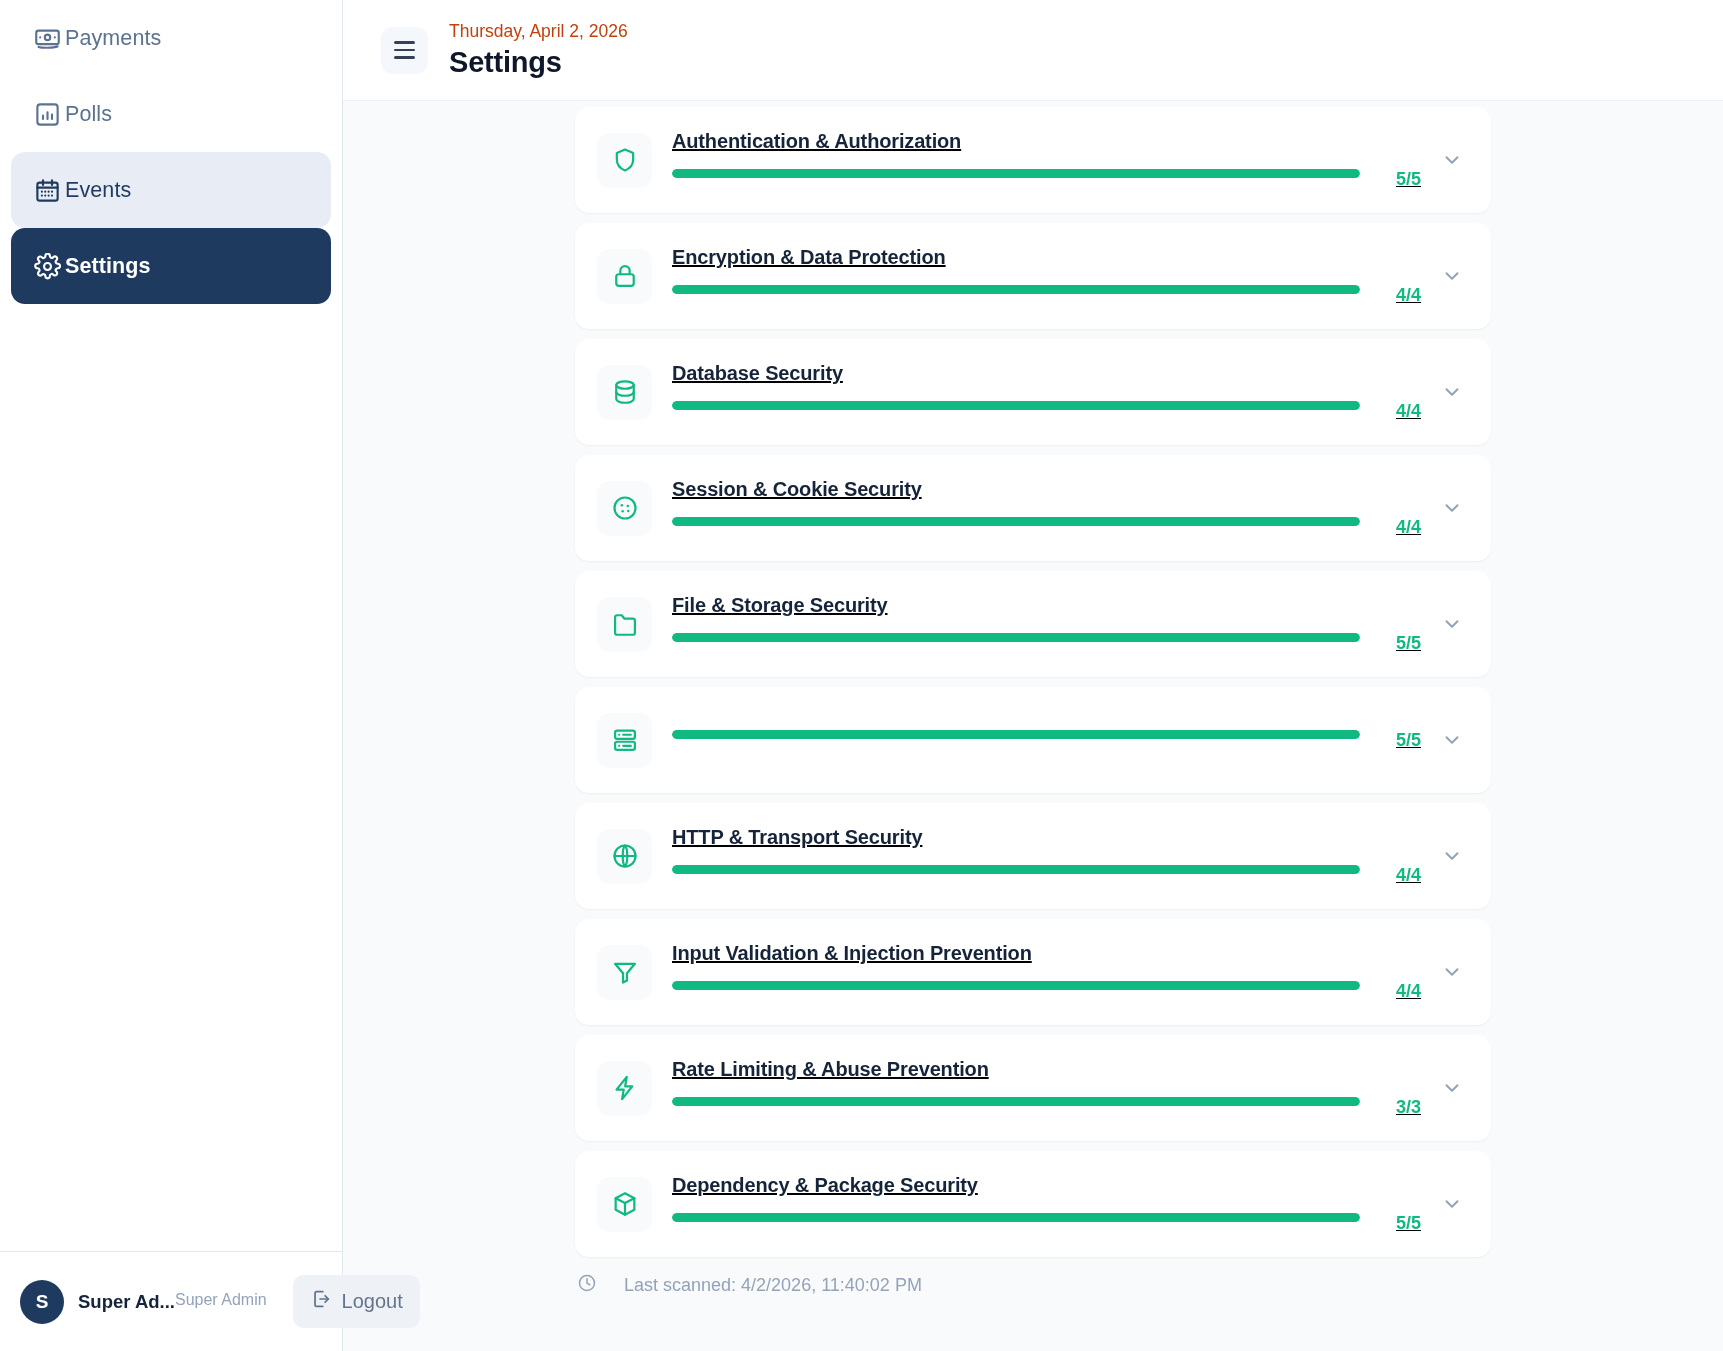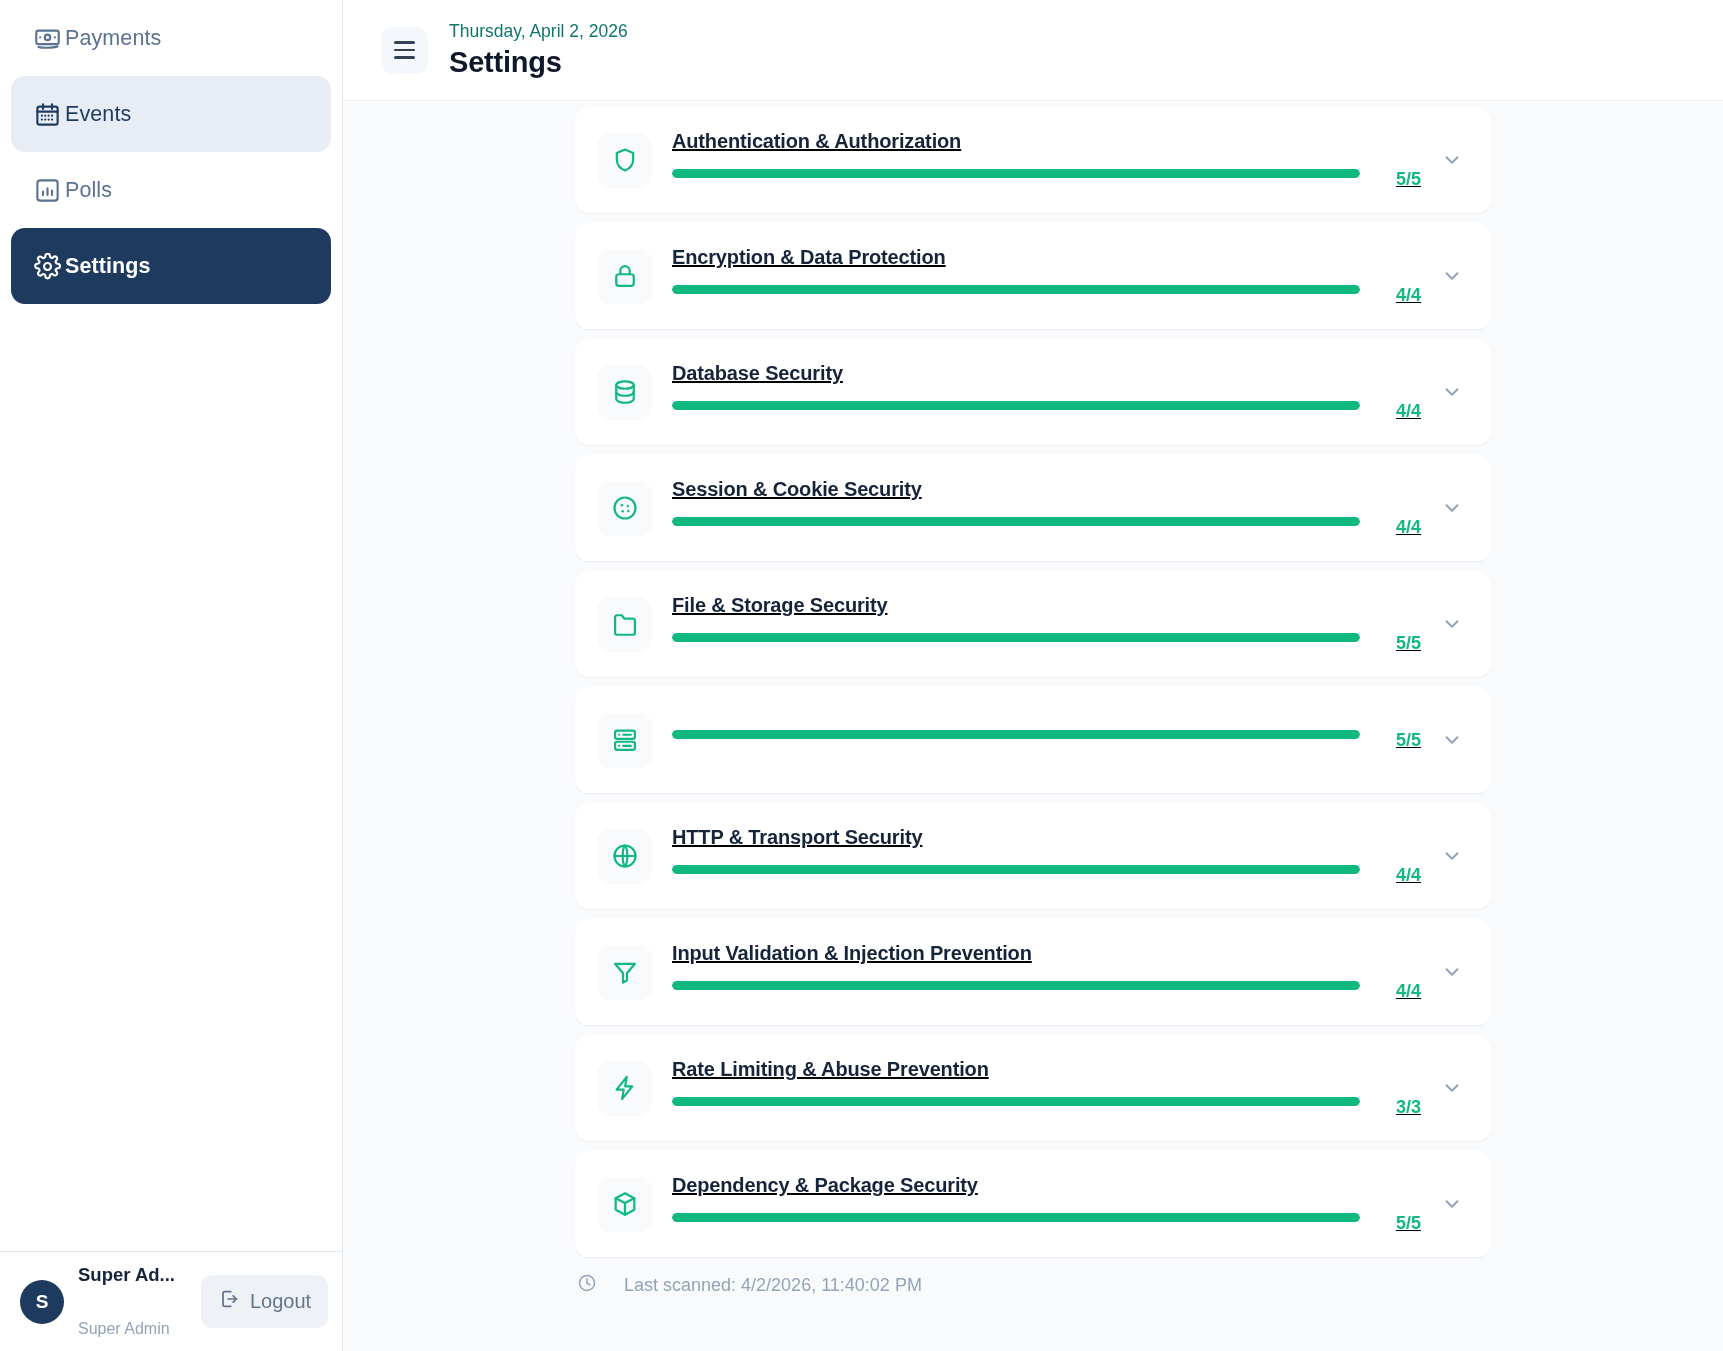--- a/index.html
+++ b/index.html
@@ -53,21 +53,21 @@
     padding: 0 20px;
     gap: 14px;
   }
   .avatar {
     width: 44px; height: 44px; border-radius: 50%;
     background: #1e3a5f; color: #fff;
     display: flex; align-items: center; justify-content: center;
     font-size: 19px; font-weight: 700;
     flex: 0 0 44px;
   }
-  .user-meta { display: flex; flex-direction: column; min-width: 0; flex: 0 0 auto; gap: 33px; }
+  .user-meta { display: flex; flex-direction: row; min-width: 0; flex: 0 0 auto; }
   .user-name { font-size: 18.5px; font-weight: 700; color: #16243a; line-height: 1.25; white-space: nowrap; }
   .user-role { font-size: 16px; color: #93a3b8; line-height: 1.3; white-space: nowrap; }
   .logout-btn {
     margin-left: 12px;
     display: flex; align-items: center; gap: 10px;
     background: #eef2f7;
     border: none;
     border-radius: 11px;
     padding: 13px 17px;
     color: #64748b;
@@ -91,21 +91,21 @@
   }
   .menu-btn {
     width: 47px; height: 47px;
     background: #f4f7fb;
     border: none; border-radius: 12px;
     display: flex; flex-direction: column; align-items: center; justify-content: center;
     gap: 5px; cursor: pointer; flex: 0 0 47px;
   }
   .menu-btn i { display: block; width: 21px; height: 2.4px; background: #334155; border-radius: 2px; }
   .title-wrap { display: flex; flex-direction: column; justify-content: center; }
-  .date-line { font-size: 17.5px; color: #0f766e; line-height: 1.35; }
+  .date-line { font-size: 17.5px; color: #c2410c; line-height: 1.35; }
   .page-title { font-size: 29px; font-weight: 700; color: #0f172a; line-height: 1.25; letter-spacing: -.2px; }
 
   .content { flex: 1 1 auto; overflow: hidden; padding: 0; position: relative; }
   .cards { width: 916px; margin: 6px auto 0 auto; padding-left: 0; text-decoration: underline; }
 
   .card {
     background: #ffffff;
     border-radius: 14px;
     margin-bottom: 10px;
     height: 106px;
@@ -154,39 +154,39 @@
               <rect x="2" y="5" width="20" height="12" rx="2"></rect>
               <circle cx="12" cy="11" r="2.4"></circle>
               <path d="M5.5 11h.01M18.5 11h.01"></path>
               <path d="M4 19.5c3 1 13 1 17-.5"></path>
             </svg>
         </span>
         <span class="nav-label">Payments</span>
       </div>
 
 
+      <div class="nav-item">
+        <span class="ico">
+          <svg viewBox="0 0 24 24">
+              <rect x="3" y="3" width="18" height="18" rx="2.5"></rect>
+              <path d="M8 16v-3M12 16v-6M16 16v-4"></path>
+            </svg>
+        </span>
+        <span class="nav-label">Polls</span>
+      </div>
+
       <div class="nav-item hl">
         <span class="ico">
           <svg viewBox="0 0 24 24">
               <rect x="3" y="5" width="18" height="16" rx="2"></rect>
               <path d="M3 9.5h18M8 3v4M16 3v4"></path>
               <path d="M7 13h.01M10 13h.01M13 13h.01M16 13h.01M7 16.5h.01M10 16.5h.01M13 16.5h.01M16 16.5h.01"></path>
             </svg>
         </span>
         <span class="nav-label">Events</span>
-      </div>
-
-      <div class="nav-item">
-        <span class="ico">
-          <svg viewBox="0 0 24 24">
-              <rect x="3" y="3" width="18" height="18" rx="2.5"></rect>
-              <path d="M8 16v-3M12 16v-6M16 16v-4"></path>
-            </svg>
-        </span>
-        <span class="nav-label">Polls</span>
       </div>
 
       <div class="nav-item active">
         <span class="ico">
           <svg viewBox="0 0 24 24">
               <circle cx="12" cy="12" r="3.1"></circle>
               <path d="M19.4 14.5a1.6 1.6 0 0 0 .3 1.8l.1.1a2 2 0 1 1-2.8 2.8l-.1-.1a1.6 1.6 0 0 0-1.8-.3 1.6 1.6 0 0 0-1 1.5v.2a2 2 0 1 1-4 0v-.1a1.6 1.6 0 0 0-1-1.5 1.6 1.6 0 0 0-1.8.3l-.1.1a2 2 0 1 1-2.8-2.8l.1-.1a1.6 1.6 0 0 0 .3-1.8 1.6 1.6 0 0 0-1.5-1h-.2a2 2 0 1 1 0-4h.1a1.6 1.6 0 0 0 1.5-1 1.6 1.6 0 0 0-.3-1.8l-.1-.1a2 2 0 1 1 2.8-2.8l.1.1a1.6 1.6 0 0 0 1.8.3h.1a1.6 1.6 0 0 0 1-1.5v-.2a2 2 0 1 1 4 0v.1a1.6 1.6 0 0 0 1 1.5 1.6 1.6 0 0 0 1.8-.3l.1-.1a2 2 0 1 1 2.8 2.8l-.1.1a1.6 1.6 0 0 0-.3 1.8v.1a1.6 1.6 0 0 0 1.5 1h.2a2 2 0 1 1 0 4h-.1a1.6 1.6 0 0 0-1.5 1z"></path>
             </svg>
         </span>
         <span class="nav-label">Settings</span>

